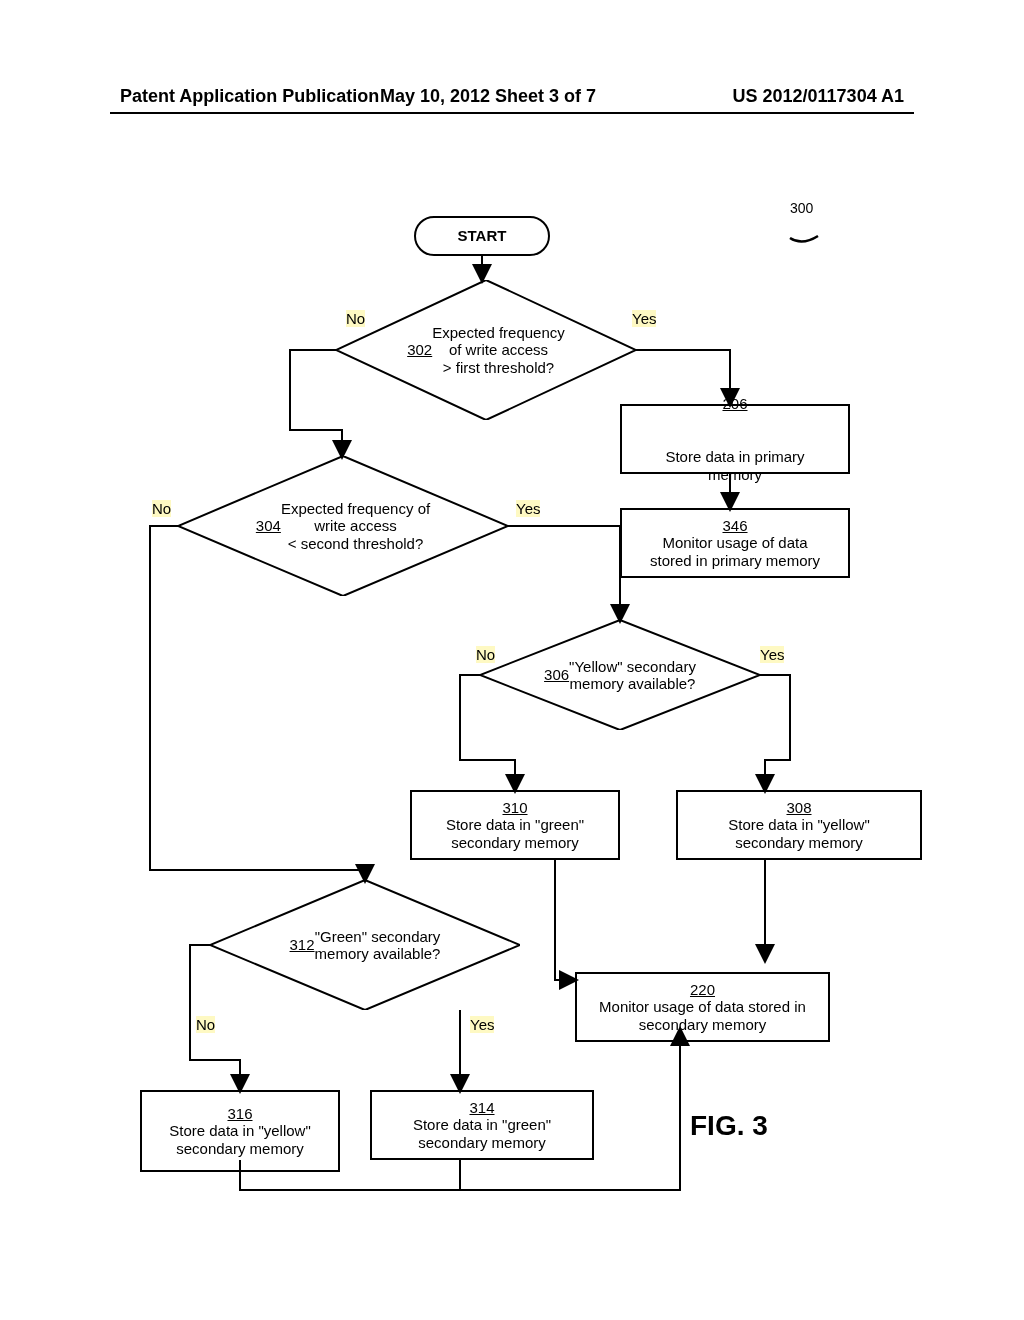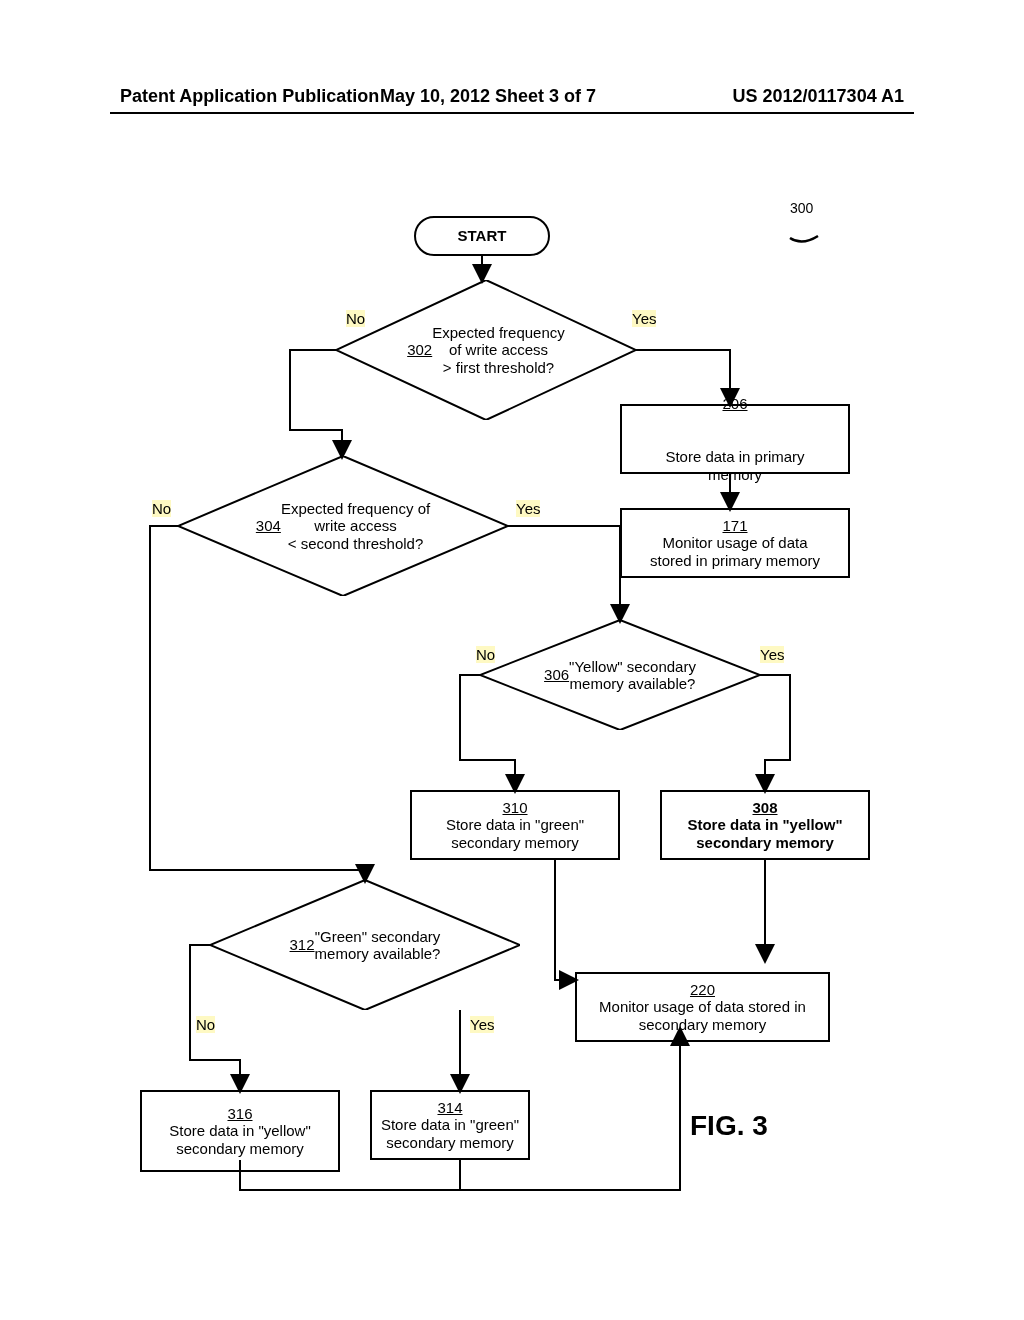--- a/index.html
+++ b/index.html
@@ -159,21 +159,21 @@
         </svg>
       <div class="dtext">
         <span class="ref">304</span>
         <span style="white-space:pre-line;">Expected frequency of
 write access
 &lt; second threshold?</span>
       </div>
     </div>
 
     <div class="node rect" style="left:620px; top:508px; width:230px; height:70px;">
-      <span class="ref">171</span>
+      <span class="ref">346</span>
       <span style="white-space:pre-line;">Monitor usage of data
 stored in primary memory</span>
     </div>
 
     <div class="diamond" style="left:480px; top:620px; width:280px; height:110px;">
       <svg width="280" height="110">
           <polygon points="140,0 280,55 140,110 0,55" fill="#fff" stroke="#000" stroke-width="2"></polygon>
         </svg>
       <div class="dtext">
         <span class="ref">306</span>
@@ -181,21 +181,21 @@
 memory available?</span>
       </div>
     </div>
 
     <div class="node rect" style="left:410px; top:790px; width:210px; height:70px;align-items:center;">
       <span class="ref">310</span>
       <span style="white-space:pre-line;">Store data in "green"
 secondary memory</span>
     </div>
 
-    <div class="node rect" style="left:660px; top:790px; width:210px; height:70px;font-weight:bold;">
+    <div class="node rect" style="left:676px; top:790px; width:246px; height:70px;">
       <span class="ref">308</span>
       <span style="white-space:pre-line;">Store data in "yellow"
 secondary memory</span>
     </div>
 
     <div class="diamond" style="left:210px; top:880px; width:310px; height:130px;">
       <svg width="310" height="130">
           <polygon points="155,0 310,65 155,130 0,65" fill="#fff" stroke="#000" stroke-width="2"></polygon>
         </svg>
       <div class="dtext">
@@ -210,21 +210,21 @@
       <span style="white-space:pre-line;">Monitor usage of data stored in
 secondary memory</span>
     </div>
 
     <div class="node rect" style="left:140px; top:1090px; width:200px; height:82px;">
       <span class="ref">316</span>
       <span style="white-space:pre-line;">Store data in "yellow"
 secondary memory</span>
     </div>
 
-    <div class="node rect" style="left:370px; top:1090px; width:160px; height:70px;">
+    <div class="node rect" style="left:370px; top:1090px; width:224px; height:70px;">
       <span class="ref">314</span>
       <span style="white-space:pre-line;">Store data in "green"
 secondary memory</span>
     </div>
 
     <svg class="arrows">
       <defs>
         <marker id="ah" markerWidth="10" markerHeight="10" refX="8" refY="5" orient="auto">
           <path d="M0,0 L10,5 L0,10 z" fill="#000"></path>
         </marker>

